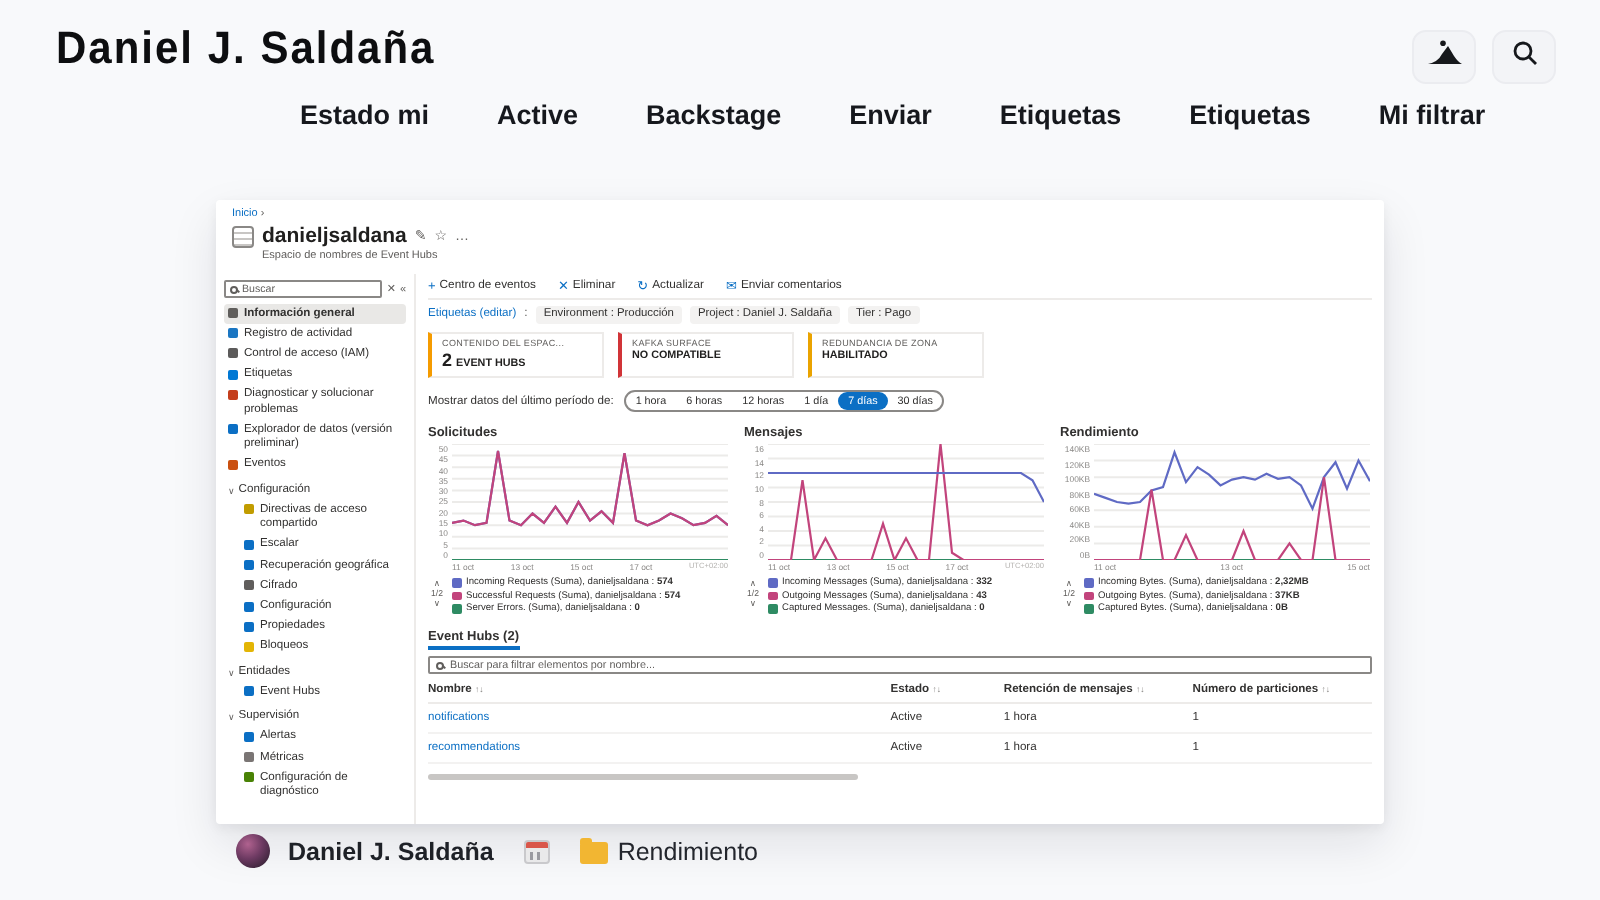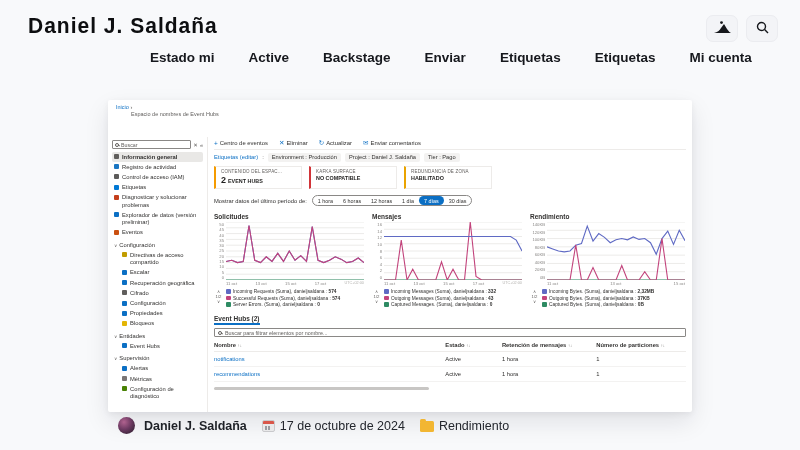--- a/index.html
+++ b/index.html
@@ -111,21 +111,21 @@
 <body>
 
 <div class="logo">Daniel J. Saldaña</div>
 <div class="nav" id="nav">
     <div class="nav-item">Estado mi</div>
     <div class="nav-item">Active</div>
     <div class="nav-item">Backstage</div>
     <div class="nav-item">Enviar</div>
     <div class="nav-item">Etiquetas</div>
     <div class="nav-item">Etiquetas</div>
-    <div class="nav-item">Mi cuenta</div>
+    <div class="nav-item">Mi filtrar</div>
   </div>
 <div class="hdr-actions">
   <div class="hdr-btn">
     <span>
       <svg width="20" height="13" viewBox="0 0 20 13">
           <path d="M2 12 Q7 11 9 7 L12 3 L15 8 Q17 11 19 12 Z" fill="#16181c"></path>
           <circle cx="9.5" cy="1.6" r="1.4" fill="#16181c"></circle>
         </svg>
     </span>
   </div>
@@ -135,20 +135,27 @@
           <circle cx="5.5" cy="5.5" r="4" fill="none" stroke="#16181c" stroke-width="1.4"></circle>
           <line x1="8.6" y1="8.6" x2="12" y2="12" stroke="#16181c" stroke-width="1.4"></line>
         </svg>
     </span>
   </div>
 </div>
 
 <div class="card">
   <div class="az-top">
     <div class="breadcrumb"><span>Inicio</span> <span class="sep">›</span></div>
+    <div class="title-row">
+      <span class="eh-icon"></span>
+      <span class="az-title">danieljsaldana</span>
+      <span class="t-ico">✎</span>
+      <span class="t-ico">☆</span>
+      <span class="t-ico">…</span>
+    </div>
     <div class="az-sub">Espacio de nombres de Event Hubs</div>
   </div>
   <div class="az-body">
     <div class="az-side">
       <div class="s-search-row">
         <div class="s-search">
           <span class="lens"></span>
           <span class="ph">Buscar</span>
         </div>
         <span class="s-xtra">✕</span>
@@ -506,19 +513,18 @@
       </div>
     </div>
   </div>
 </div>
 
 <div class="meta">
   <span class="avatar"></span>
   <span class="meta-name">Daniel J. Saldaña</span>
   <span class="meta-item">
     <span class="cal"></span>
-    <span class="meta-tx">17 de octubre de 2024</span>
   </span>
   <span class="meta-item">
     <span class="folder"></span>
     <span class="meta-tx">Rendimiento</span>
   </span>
 </div>
 
 </body></html>

